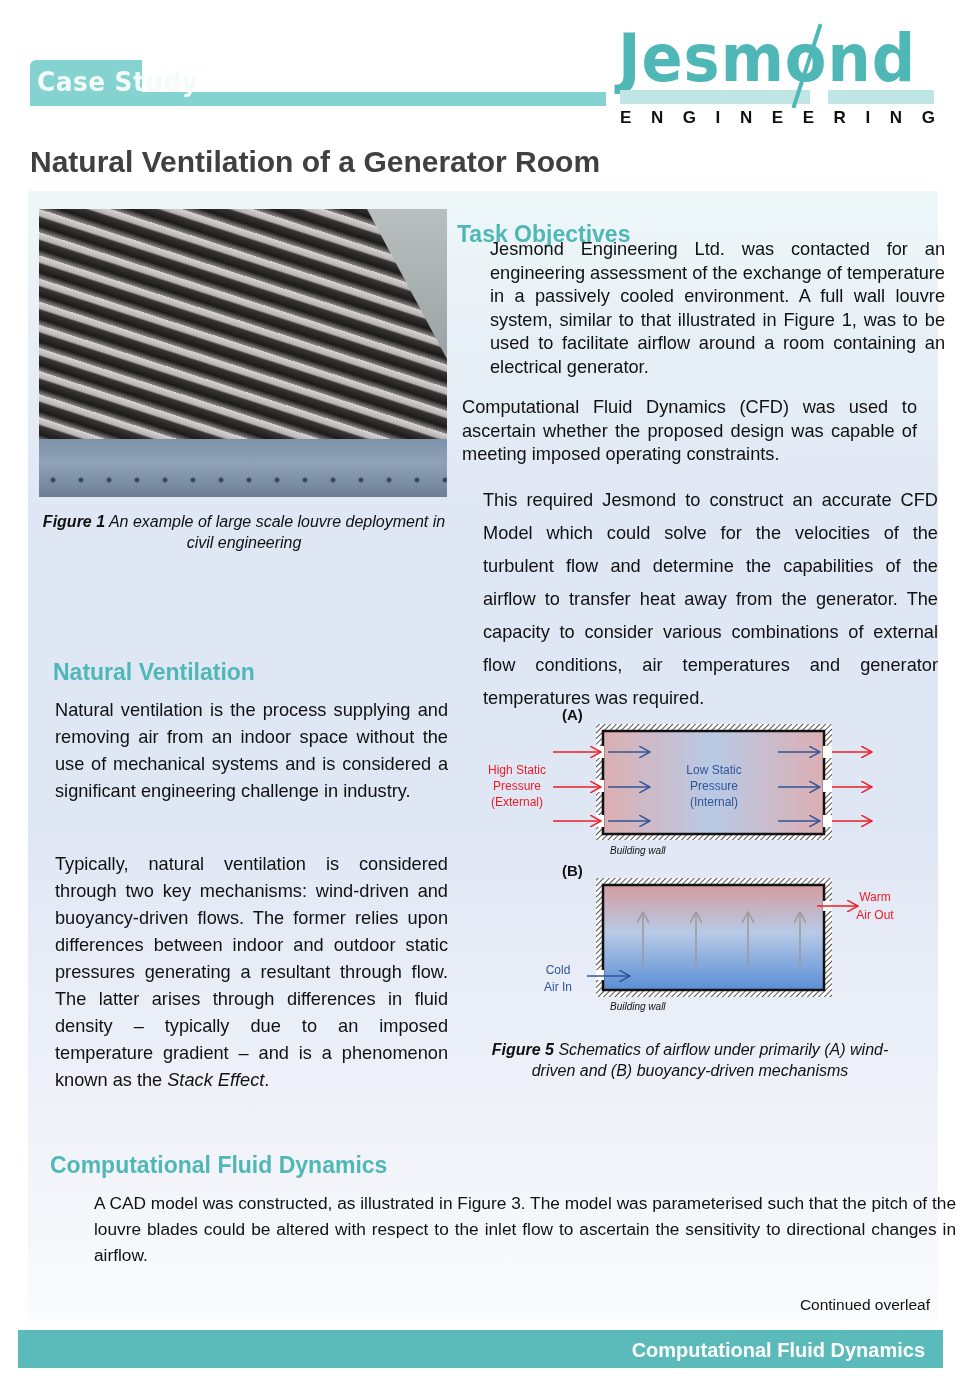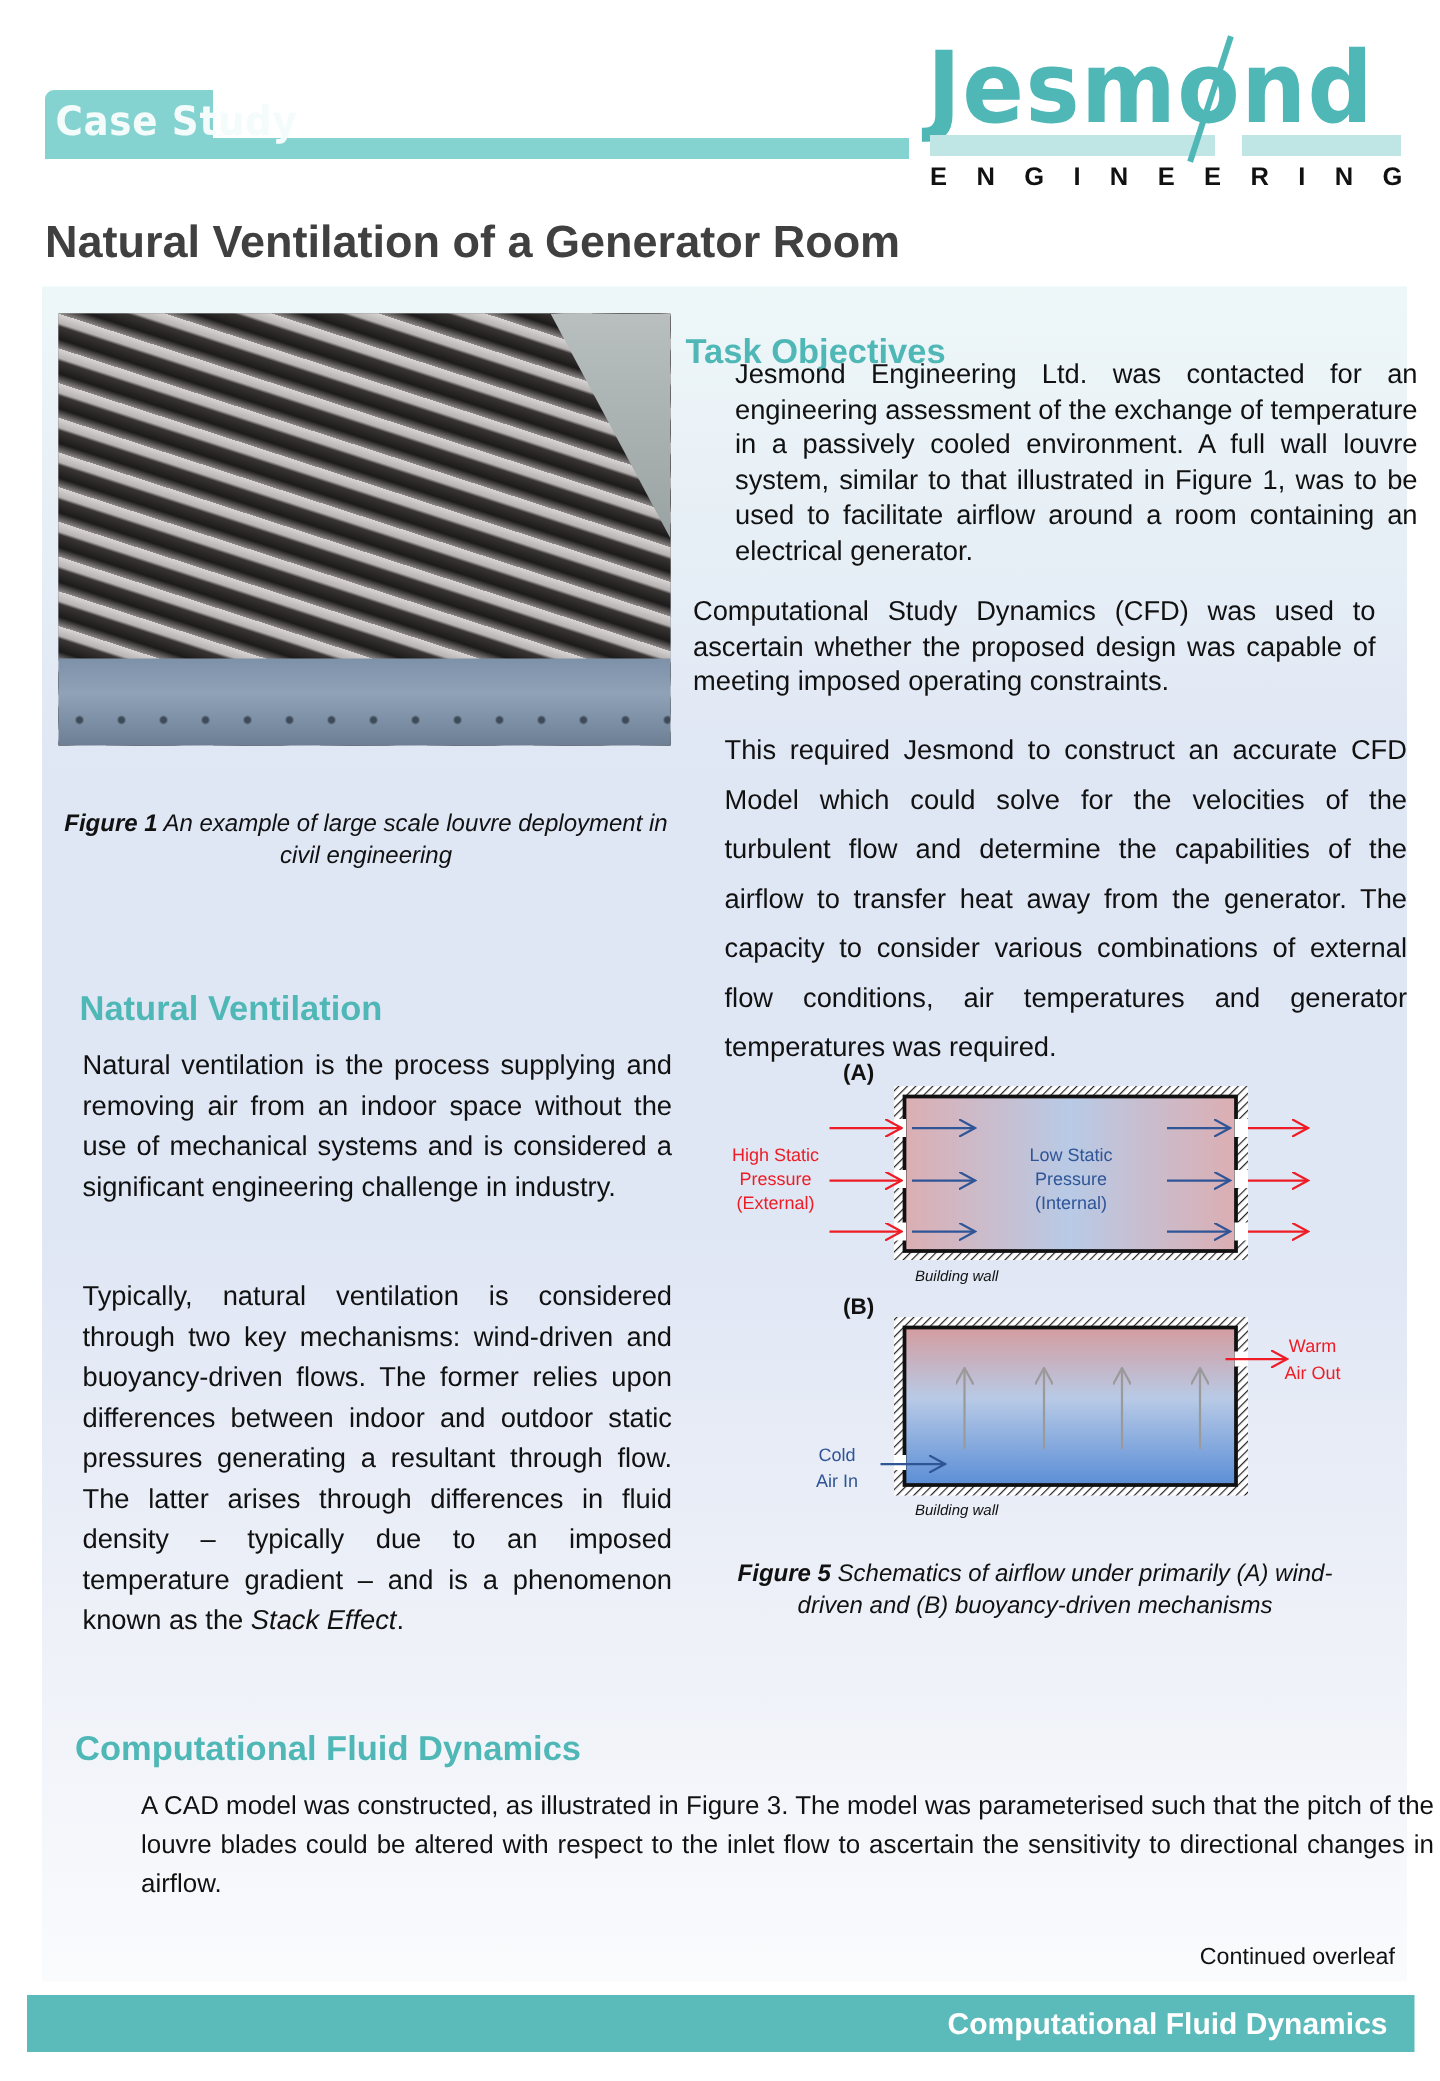--- a/index.html
+++ b/index.html
@@ -79,21 +79,21 @@
   }
   .photo-rivets {
     position: absolute; left: 0; bottom: 12px; width: 100%; height: 10px;
     background: radial-gradient(circle, #3e4a58 2px, transparent 3px) 0 0 / 28px 10px repeat-x;
   }
 
   .fig-caption {
     text-align: center; font-size: 16px; font-style: italic; line-height: 21px; color: #111;
   }
   .fig-caption b { font-style: italic; }
-  .fig1-caption { left: 40px; top: 511px; width: 408px; margin-top: 28px; }
+  .fig1-caption { left: 40px; top: 511px; width: 408px; }
 
   .section-h {
     font-size: 23px; font-weight: bold; color: #4fb8b7;
   }
   .task-h { left: 457px; top: 208px; margin-top: 13px; }
   .nv-h { left: 53px; top: 659px; }
   .cfd-h { left: 50px; top: 1152px; }
 
   .para {
     font-size: 18.2px; text-align: justify; color: #111;
@@ -159,21 +159,21 @@
   <div class="photo-stripes"></div>
   <div class="photo-side"></div>
   <div class="photo-base">
     <div class="photo-rivets"></div>
   </div>
 </div>
 <div class="abs fig-caption fig1-caption"><b>Figure 1</b><span> An example of large scale louvre deployment in civil engineering</span></div>
 
 <div class="abs section-h task-h">Task Objectives</div>
 <div class="abs para task-p1">Jesmond Engineering Ltd. was contacted for an engineering assessment of the exchange of temperature in a passively cooled environment. A full wall louvre system, similar to that illustrated in Figure 1, was to be used to facilitate airflow around a room containing an electrical generator.</div>
-<div class="abs para task-p2">Computational Study Dynamics (CFD) was used to ascertain whether the proposed design was capable of meeting imposed operating constraints.</div>
+<div class="abs para task-p2">Computational Fluid Dynamics (CFD) was used to ascertain whether the proposed design was capable of meeting imposed operating constraints.</div>
 <div class="abs para task-p3">This required Jesmond to construct an accurate CFD Model which could solve for the velocities of the turbulent flow and determine the capabilities of the airflow to transfer heat away from the generator. The capacity to consider various combinations of external flow conditions, air temperatures and generator temperatures was required.</div>
 
 <div class="abs section-h nv-h">Natural Ventilation</div>
 <div class="abs para nv-p1">Natural ventilation is the process supplying and removing air from an indoor space without the use of mechanical systems and is considered a significant engineering challenge in industry.</div>
 <div class="abs para nv-p2"><span>Typically, natural ventilation is considered through two key mechanisms: wind-driven and buoyancy-driven flows. The former relies upon differences between indoor and outdoor static pressures generating a resultant through flow. The latter arises through differences in fluid density – typically due to an imposed temperature gradient – and is a phenomenon known as the </span><i>Stack Effect</i><span>.</span></div>
 
 <svg class="abs diagram" viewBox="0 0 450 320" width="450" height="320">
   <defs>
     <pattern id="hatch" width="4" height="4" patternUnits="userSpaceOnUse" patternTransform="rotate(45)">
       <rect width="4" height="4" fill="#ffffff"></rect>

